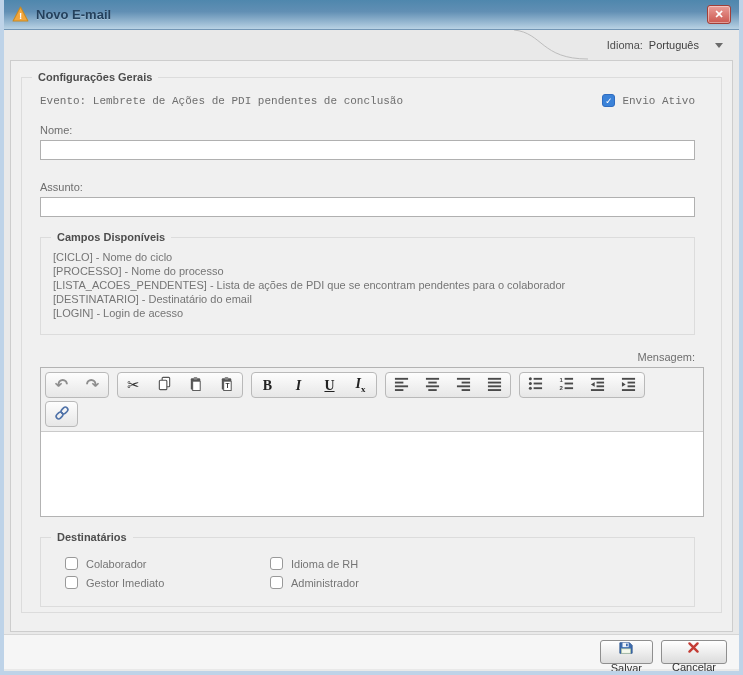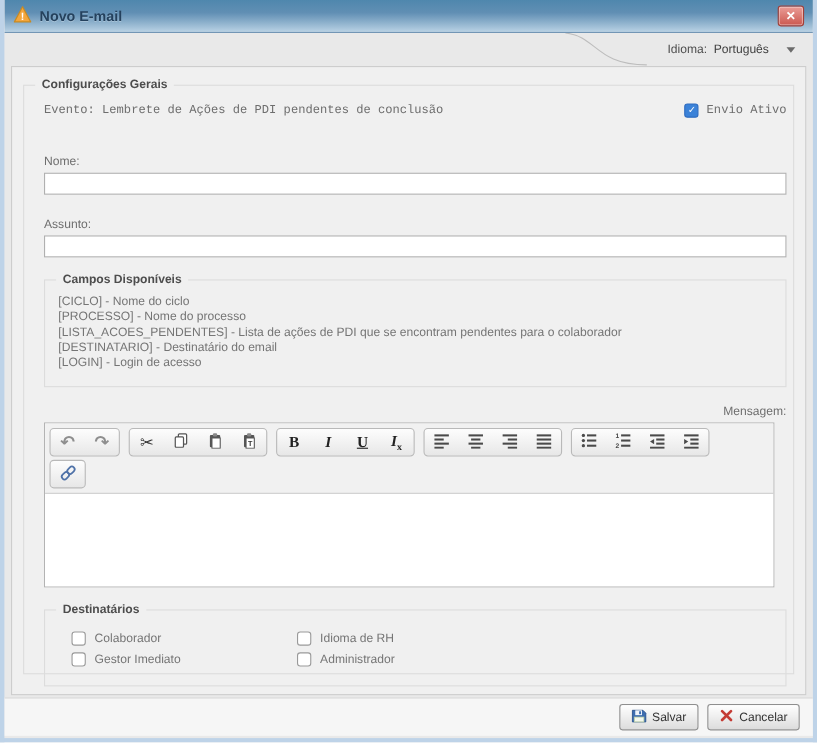--- a/index.html
+++ b/index.html
@@ -28,25 +28,25 @@
     padding-right:16px;color:#4e4e4e;text-align:right;}
   .idioma-row .val{margin-left:6px;color:#3f3f3f;}
   .tab-curve{position:absolute;right:150px;top:0;}
   .arrow-down{width:0;height:0;border-left:4px solid transparent;border-right:4px solid transparent;
     border-top:5px solid #6b6b6b;margin-left:16px;}
   
   .panel{margin:0 6px;height:572px;background:#f0f0f0;border:1px solid #cdcdcd;}
   .fs{position:relative;border:1px solid #dcdcdc;}
   .fs-legend{position:absolute;top:-7px;left:10px;background:#f0f0f0;padding:0 6px;
     font-weight:bold;color:#4d4d4d;white-space:nowrap;}
-  .fs-cg{margin:16px 10px 0 10px;padding:12px 6px 16px 18px;height:536px;}
+  .fs-cg{margin:16px 10px 0 10px;padding:12px 26px 16px 18px;height:536px;}
   .ev-row{display:flex;justify-content:space-between;align-items:center;color:#6e6e6e;margin-top:4px;font-family:Liberation Mono, monospace;}
   .envio{display:flex;align-items:center;gap:7px;cursor:pointer;color:#6e6e6e;}
   .field-label{color:#6e6e6e;margin:21px 0 4px;}
-  .field-label.first{margin-top:34px;}
+  .field-label.first{margin-top:17px;}
   input.text{width:100%;height:20px;border:1px solid #b0b0b0;background:#fff;font-size:11px;
     padding:0 4px;font-family:"Liberation Sans",sans-serif;}
   .fs-campos{margin-top:20px;padding:12px 12px 14px 12px;}
   .campo-line{color:#757575;line-height:14px;}
   
   .editor{width:664px;border:1px solid #b3b3b3;background:#fff;margin-top:3px;}
   .toolbar{background:#f1f1f1;padding:4px 4px 1px 4px;border-bottom:1px solid #cacaca;}
   .tb-row{display:flex;margin-bottom:3px;}
   .tb-group{display:flex;border:1px solid #b9b9b9;border-radius:4px;
     background:linear-gradient(#fdfdfd,#e7e7e7);margin-right:8px;}
@@ -67,21 +67,21 @@
   .dest-item{display:flex;align-items:flex-end;gap:8px;color:#757575;cursor:pointer;}
   .cb{width:13px;height:13px;border:1px solid #999;border-radius:3px;background:#fff;
     display:inline-flex;align-items:center;justify-content:center;flex:0 0 auto;
     font-size:10px;font-weight:bold;color:#fff;}
   .cb.checked{background:#3b82d8;border-color:#2f6cc0;}
   
   .footer{height:35px;margin-top:2px;background:#f6f6f6;border-top:1px solid #d6d6d6;
     display:flex;align-items:center;justify-content:flex-end;gap:8px;padding-right:12px;}
   .btn{display:inline-flex;align-items:center;gap:5px;height:24px;padding:0 10px;font-size:11px;
     color:#333;background:linear-gradient(#ffffff,#dcdcdc);border:1px solid #8f8f8f;border-radius:3px;
-    cursor:pointer;font-family:"Liberation Sans",sans-serif;}
+    cursor:pointer;font-family:"Liberation Sans",sans-serif;flex-direction:column;}
 </style>
 </head>
 <body>
 
 <div class="dialog">
 
   <div class="titlebar">
     <span>
       <svg width="17" height="16" viewBox="0 0 16 15">
         <path d="M8 1 L15 14 H1 Z" fill="#f3a63d" stroke="#c88a22" stroke-width="1" stroke-linejoin="round"></path>

